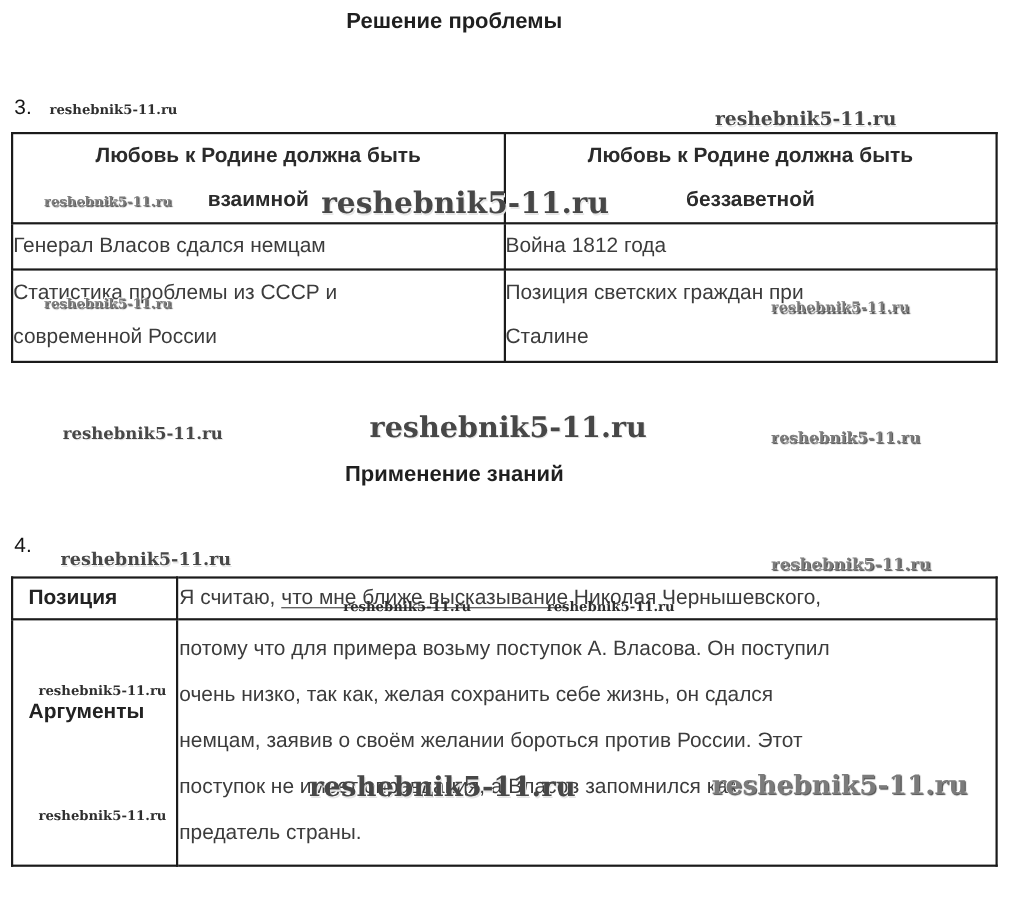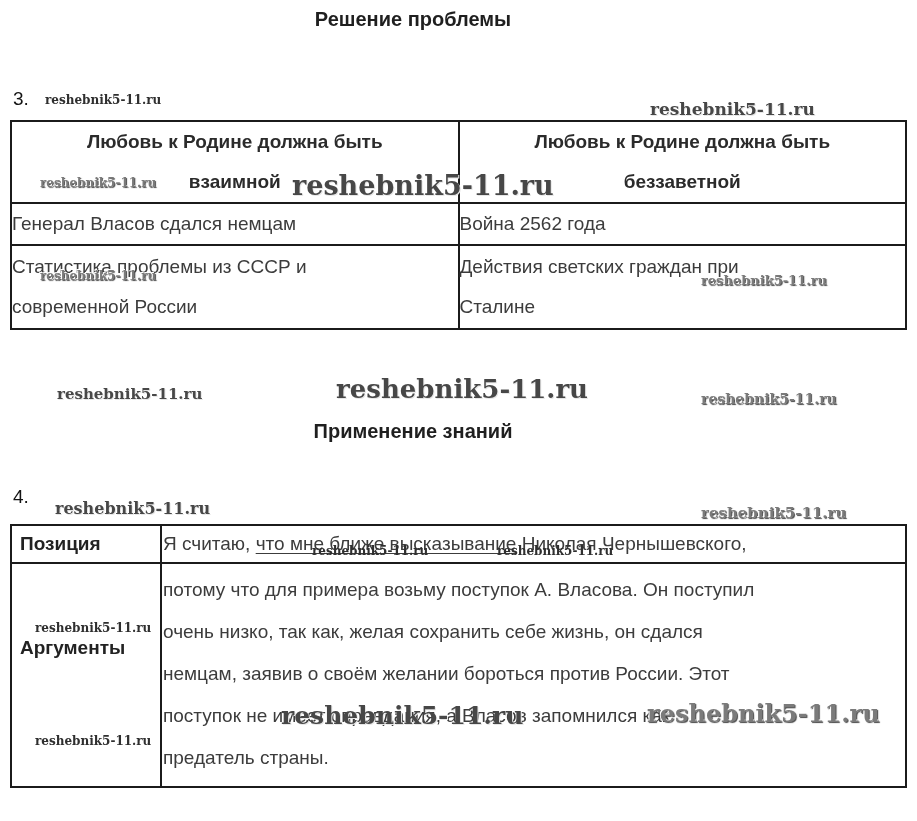--- a/index.html
+++ b/index.html
@@ -38,21 +38,21 @@
   }
   #table3 td {
     font-size:19px; color:#3c3c3c; line-height:40px;
     text-align:left; vertical-align:middle; white-space:pre-line;
   }
   #table3 tr.r1 td { height:40px; }
   #table3 tr.r2 td { height:84px; }
 
   #table4 { left:10px; top:524px; }
   #table4 td { font-size:19px; color:#3c3c3c; vertical-align:middle; }
-  #table4 td.lbl { font-weight:bold; color:#222; padding-left:8px; }
+  #table4 td.lbl { font-weight:bold; color:#222; padding-left:14px; }
   #table4 tr.t4r1 td { height:38px; }
   #table4 tr.t4r2 td { height:224px; }
   #table4 td.txt { padding-left:1px; padding-right:10px; }
   #table4 td.args {
     vertical-align:top; padding-top:5px; line-height:42px;
     white-space:pre-line;
   }
   #table4 td.lbl-args { padding-bottom:55px; }
   .ul { text-decoration:underline; text-underline-offset:3px; }
 
@@ -83,26 +83,26 @@
       </colgroup>
     <tbody>
       <tr>
         <th>Любовь к Родине должна быть
 взаимной</th>
         <th>Любовь к Родине должна быть
 беззаветной</th>
       </tr>
       <tr class="r1">
         <td>Генерал Власов сдался немцам</td>
-        <td>Война 2562 года</td>
+        <td>Война 1812 года</td>
       </tr>
       <tr class="r2">
         <td>Статистика проблемы из СССР и
 современной России</td>
-        <td>Действия светских граждан при
+        <td>Позиция светских граждан при
 Сталине</td>
       </tr>
     </tbody>
   </table>
 
   <div class="section-title">Применение знаний</div>
 
   <div class="item-number" id="num4">4.</div>
 
   <table id="table4" class="tbl">

